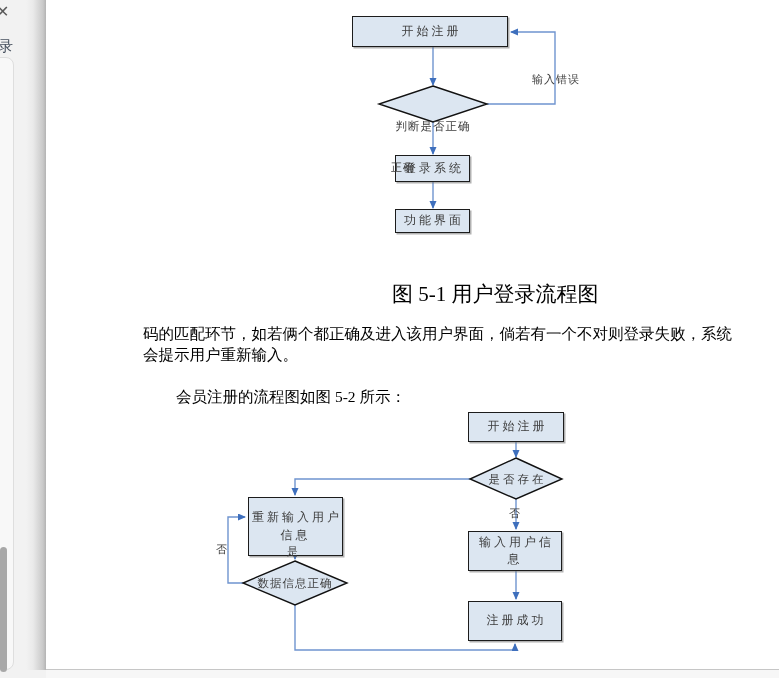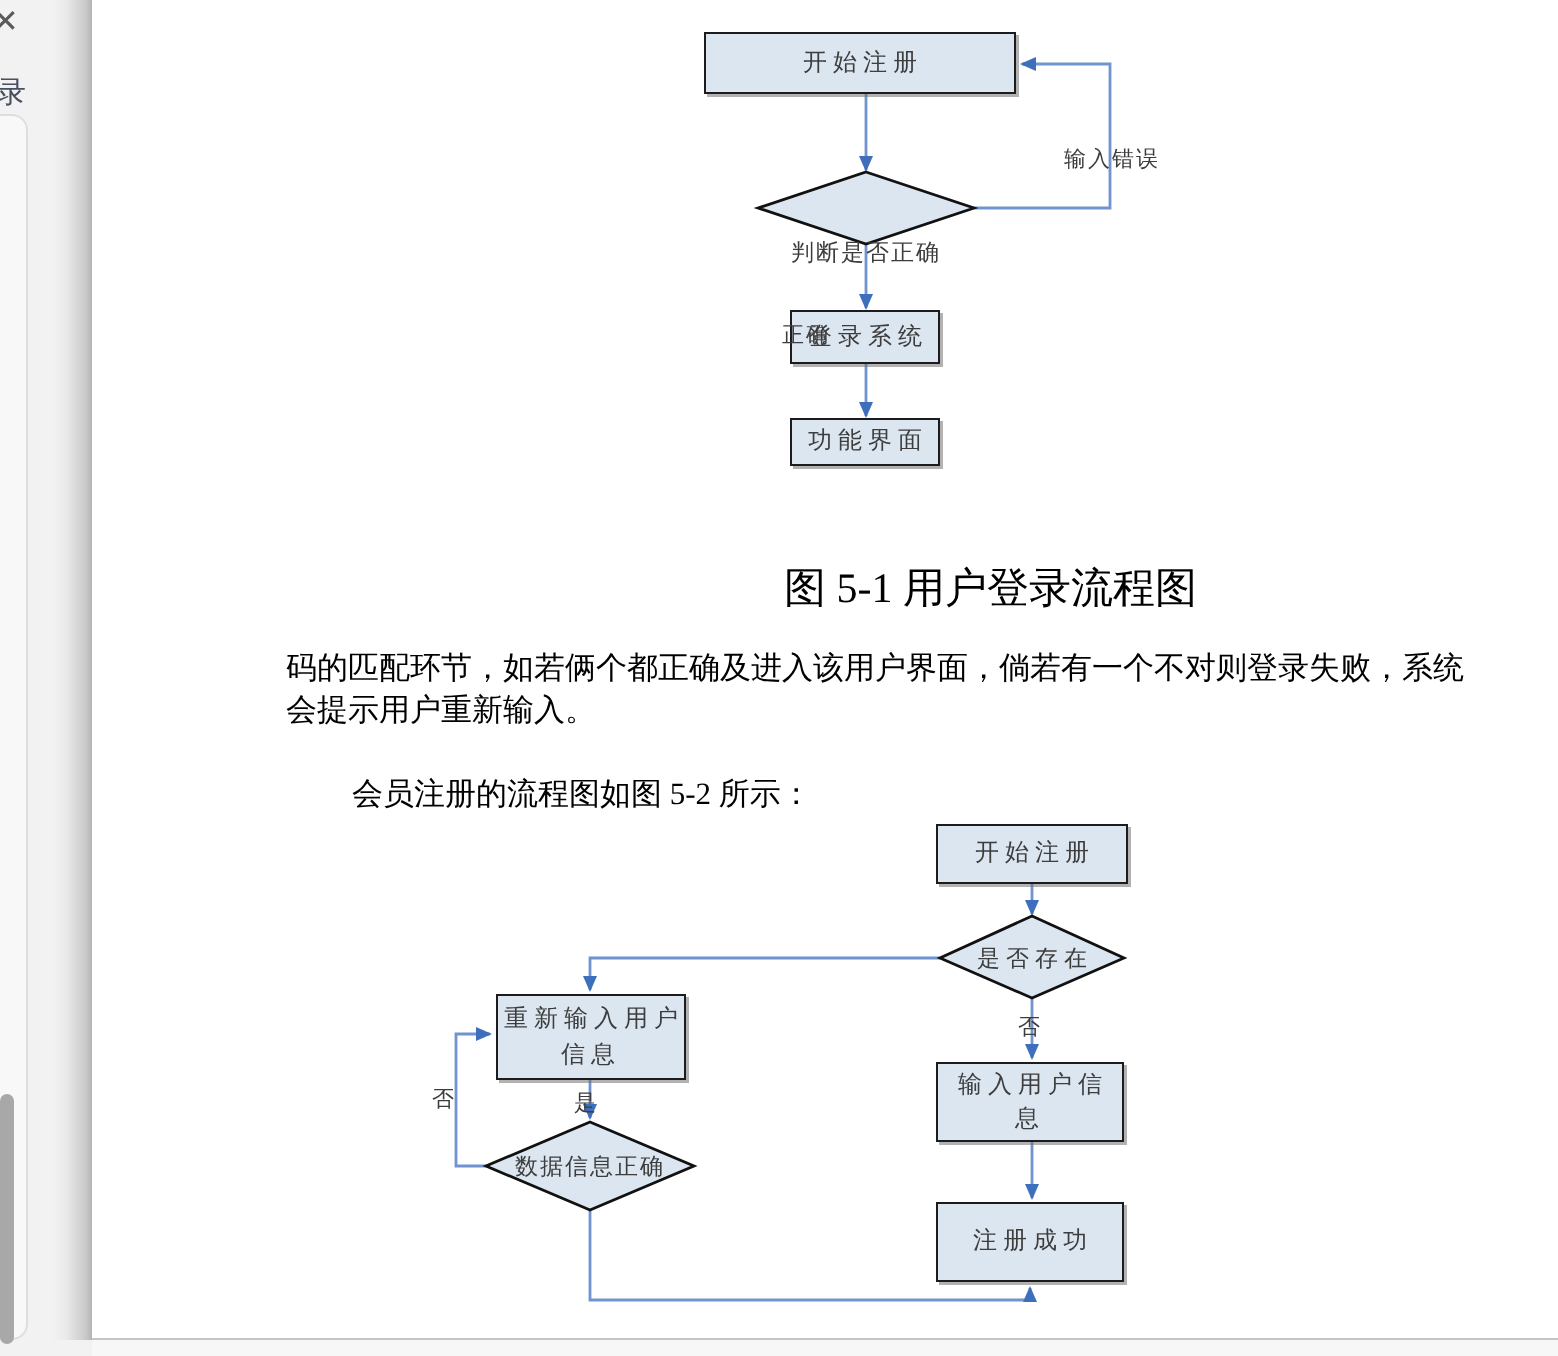--- a/index.html
+++ b/index.html
@@ -84,21 +84,21 @@
   <div class="fc-label" style="left:391px; top:116px;margin-top:44px;">正确</div>
   <div class="fc-label" style="left:532px; top:72px;">输入错误</div>
 
   <div class="caption">图 5-1 用户登录流程图</div>
   <div class="para-line" style="left:143px; top:324px;">码的匹配环节，如若俩个都正确及进入该用户界面，倘若有一个不对则登录失败，系统</div>
   <div class="para-line" style="left:143px; top:345px;">会提示用户重新输入。</div>
   <div class="para-line" style="left:176px; top:387px;">会员注册的流程图如图 5-2 所示：</div>
 
   <div class="fc-box" style="left:468px; top:412px; width:96px; height:30px;">开始注册</div>
   <div class="fc-dlabel" style="left:471px; top:472px; width:90px; letter-spacing:3px; text-indent:3px;">是否存在</div>
-  <div class="fc-box" style="left:248px; top:497px; width:95px; height:43px;">重新输入用户信息</div>
+  <div class="fc-box" style="left:248px; top:497px; width:95px; height:59px;">重新输入用户信息</div>
   <div class="fc-box" style="left:468px; top:531px; width:94px; height:40px;">输入用户信息</div>
   <div class="fc-box" style="left:468px; top:601px; width:94px; height:40px;">注册成功</div>
   <div class="fc-dlabel" style="left:245px; top:576px; width:100px;">数据信息正确</div>
   <div class="fc-label" style="left:509px; top:506px;">否</div>
   <div class="fc-label" style="left:287px; top:544px;">是</div>
   <div class="fc-label" style="left:216px; top:542px;">否</div>
 
   <div class="sidebar">
     <div class="nav-panel"></div>
     <div class="page-shadow"></div>

